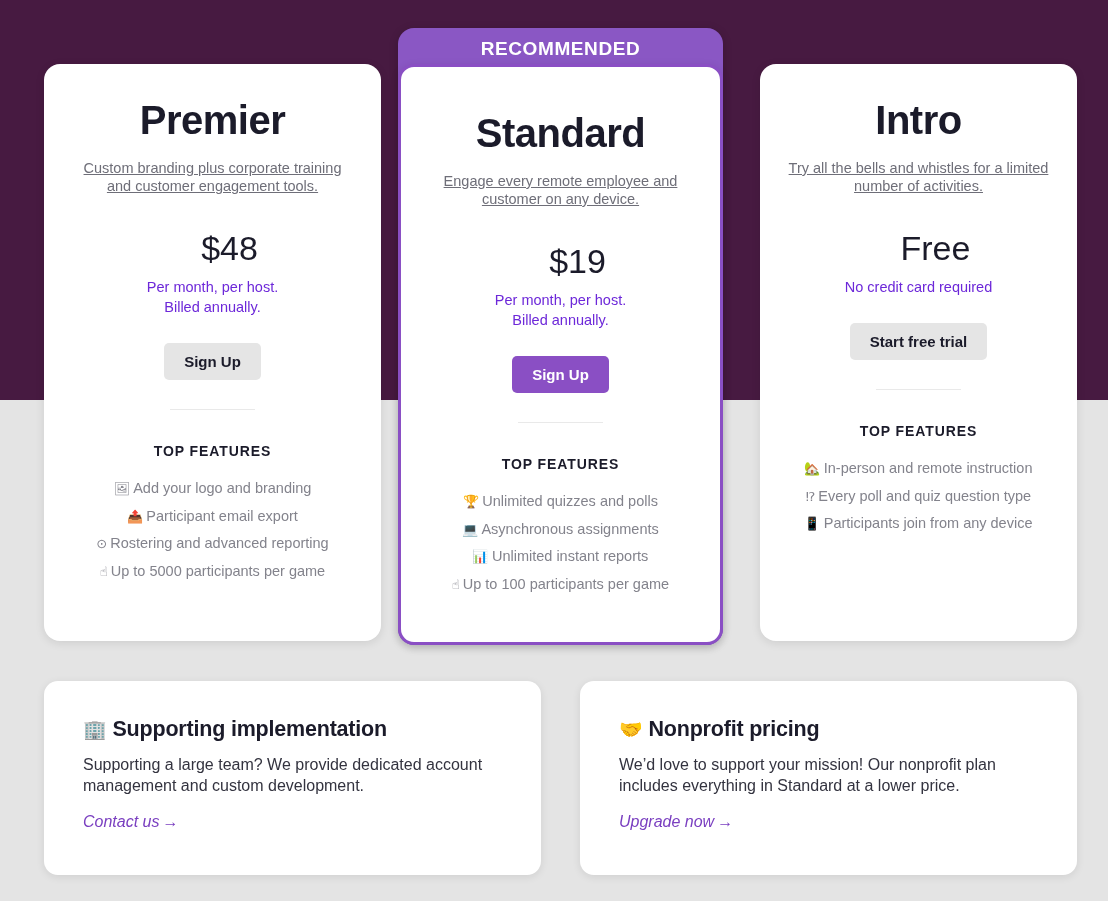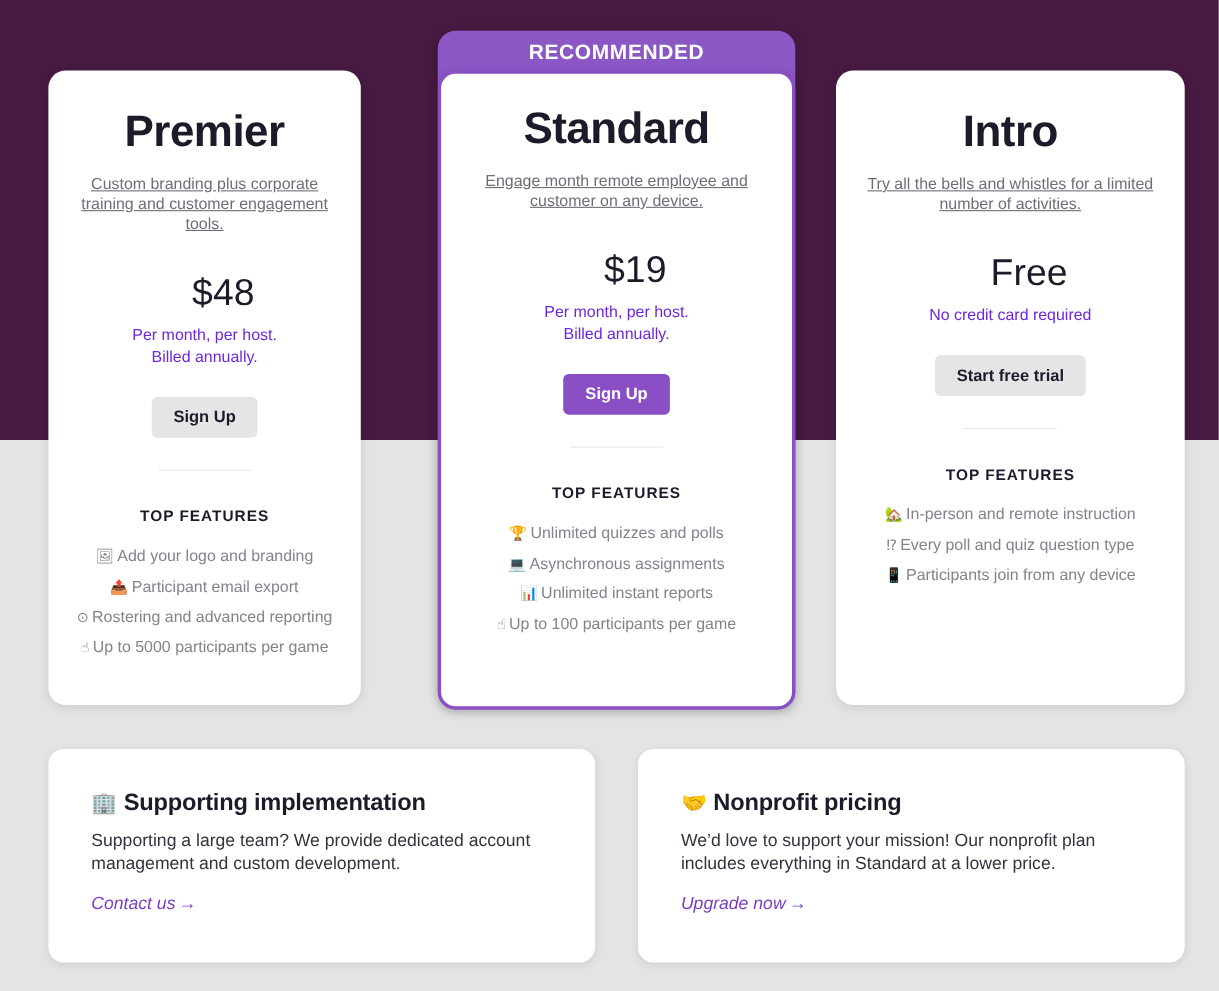--- a/index.html
+++ b/index.html
@@ -38,21 +38,21 @@
   }
 
   .plan-card {
     position: absolute;
     background: #ffffff;
     border-radius: 16px;
     box-shadow: 0 2px 10px rgba(0,0,0,0.10);
     text-align: center;
   }
 
-  .plan-premier { left: 44px;  top: 64px;  width: 284px; height: 577px; }
+  .plan-premier { left: 44px;  top: 64px;  width: 337px; height: 577px; }
   .plan-intro   { left: 760px; top: 64px;  width: 317px; height: 577px; }
 
   
   .plan-standard-wrap {
     position: absolute;
     left: 398px; top: 28px;
     width: 325px; height: 617px;
     background: #8a57c4;
     border-radius: 16px;
     box-shadow: 0 2px 10px rgba(0,0,0,0.18);
@@ -77,21 +77,21 @@
     box-shadow: 0 2px 8px rgba(0,0,0,0.10);
   }
 
   .plan-name {
     font-size: 40px;
     font-weight: bold;
     color: #1b1b2a;
     letter-spacing: -0.5px;
     margin-top: 34px;
   }
-  .plan-standard .plan-name { margin-top: 28px; }
+  .plan-standard .plan-name { margin-top: 44px; }
 
   .plan-tagline {
     font-size: 14.5px;
     line-height: 18px;
     color: #6e6e78;
     margin-top: 16px;
     padding: 0 28px;
     text-decoration: underline;
   }
 
@@ -212,21 +212,21 @@
         <li><span class="feat-icon">📤</span><span>Participant email export</span></li>
         <li><span class="feat-icon">⊙</span><span>Rostering and advanced reporting</span></li>
         <li><span class="feat-icon">☝</span><span>Up to 5000 participants per game</span></li>
       </ul>
   </div>
 
   <div class="plan-standard-wrap">
     <div class="recommended-banner">RECOMMENDED</div>
     <div class="plan-standard">
       <div class="plan-name">Standard</div>
-      <div class="plan-tagline">Engage month remote employee and customer on any device.</div>
+      <div class="plan-tagline">Engage every remote employee and customer on any device.</div>
       <div class="plan-price">$19</div>
       <div class="plan-price-note" style="white-space:pre-line">Per month, per host.
 Billed annually.</div>
       <button class="plan-cta cta-purple">Sign Up</button>
       <div class="plan-divider"></div>
       <div class="features-heading">TOP FEATURES</div>
       <ul class="features-list">
           <li><span class="feat-icon">🏆</span><span>Unlimited quizzes and polls</span></li>
           <li><span class="feat-icon">💻</span><span>Asynchronous assignments</span></li>
           <li><span class="feat-icon">📊</span><span>Unlimited instant reports</span></li>

